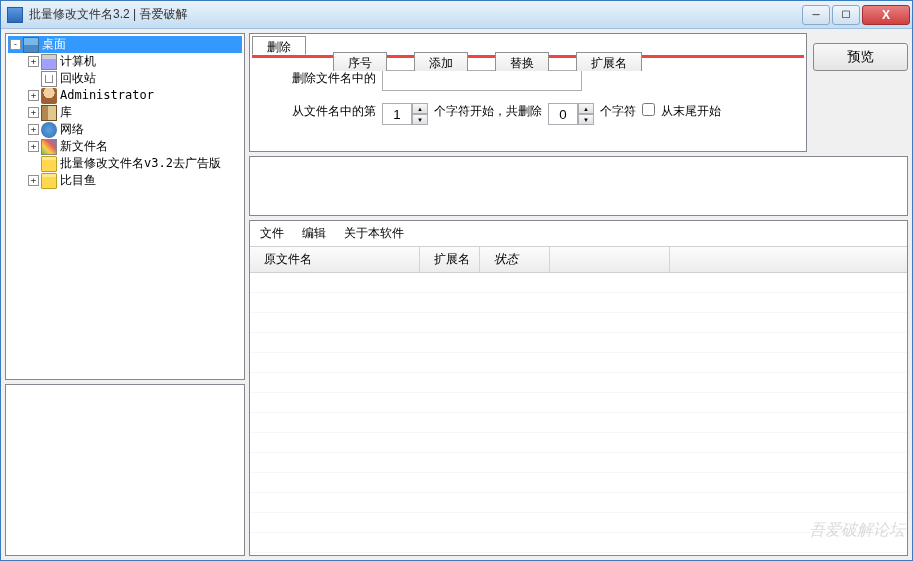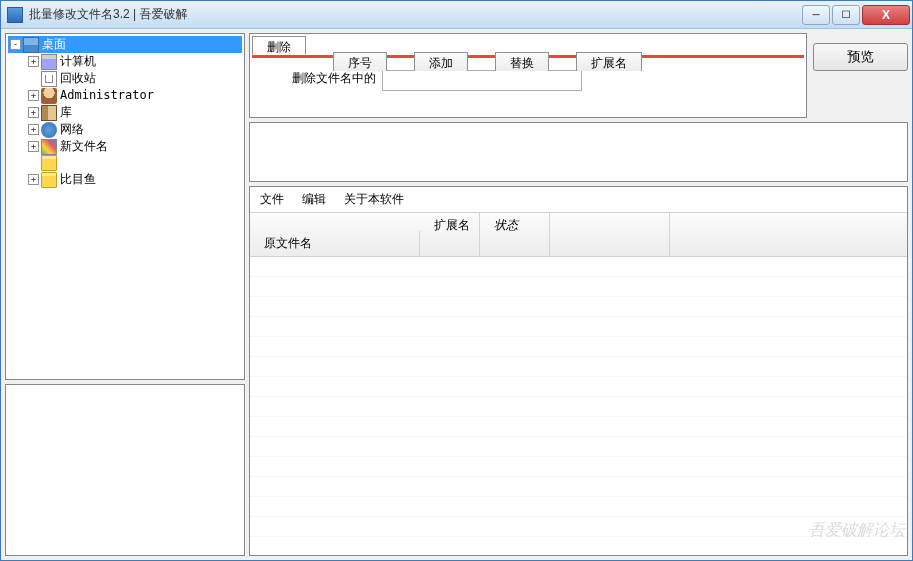--- a/index.html
+++ b/index.html
@@ -128,20 +128,21 @@
             <div class="tree-row">
               <span class="indent" style="width: 18px;"></span>
               <span class="exp">+</span>
               <span class="ticon i-cpanel"></span>
               <span>新文件名</span>
             </div>
             <div class="tree-row">
               <span class="indent" style="width: 18px;"></span>
               <span class="exp-none"></span>
               <span class="ticon i-folder"></span>
+              <span>批量修改文件名v3.2去广告版</span>
             </div>
             <div class="tree-row">
               <span class="indent" style="width: 18px;"></span>
               <span class="exp">+</span>
               <span class="ticon i-folder"></span>
               <span>比目鱼</span>
             </div>
           </div>
       </div>
       <div class="panel preview-panel"></div>
@@ -155,37 +156,58 @@
               <div class="tab">序号</div>
               <div class="tab">添加</div>
               <div class="tab">替换</div>
               <div class="tab">扩展名</div>
             </div>
           <div class="tab-body">
             <div class="form-row">
               <span class="lbl">删除文件名中的</span>
               <input class="txt" type="text" style="">
             </div>
+            <div class="form-row">
+              <span class="lbl">从文件名中的第</span>
+              <span class="spin">
+                <input type="text" value="1" style="">
+                <span class="spin-btns">
+                  <button>▲</button>
+                  <button>▼</button>
+                </span>
+              </span>
+              <span class="lbl">个字符开始，共删除</span>
+              <span class="spin">
+                <input type="text" value="0" style="">
+                <span class="spin-btns">
+                  <button>▲</button>
+                  <button>▼</button>
+                </span>
+              </span>
+              <span class="lbl">个字符</span>
+              <input type="checkbox" class="chk" style="">
+              <span class="lbl">从末尾开始</span>
+            </div>
           </div>
         </div>
         <div class="action-col">
           <button class="abtn">预览</button>
         </div>
       </div>
 
       <div class="mid-gap panel"></div>
 
       <div class="grid-panel">
         <div class="menu2" id="menu2">
             <span>文件</span>
             <span>编辑</span>
             <span>关于本软件</span>
           </div>
         <div class="grid-head" id="gridhead">
-            <div class="gh" style="width: 170px; margin-top: 18px;">原文件名</div>
+            <div class="gh" style="width: 170px;">原文件名</div>
             <div class="gh" style="width: 60px;">扩展名</div>
             <div class="gh" style="width: 70px; font-style: italic;">状态</div>
             <div class="gh" style="width: 120px;"></div>
           </div>
         <div class="grid-body"></div>
       </div>
     </div>
   </div>
 
   <div class="watermark">吾爱破解论坛</div>

